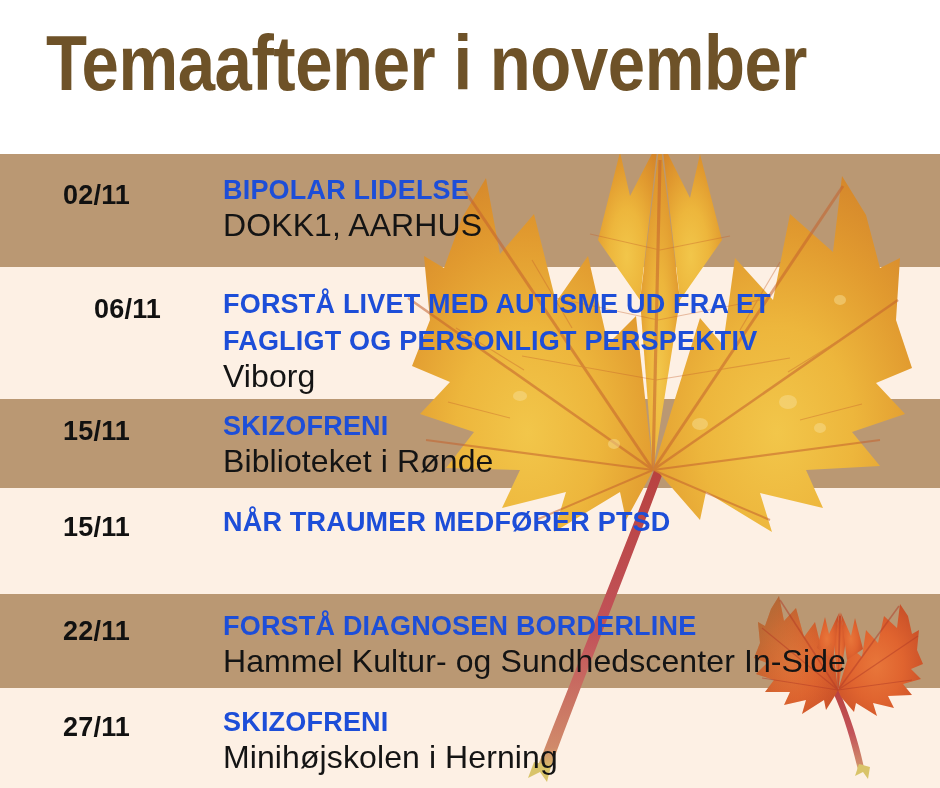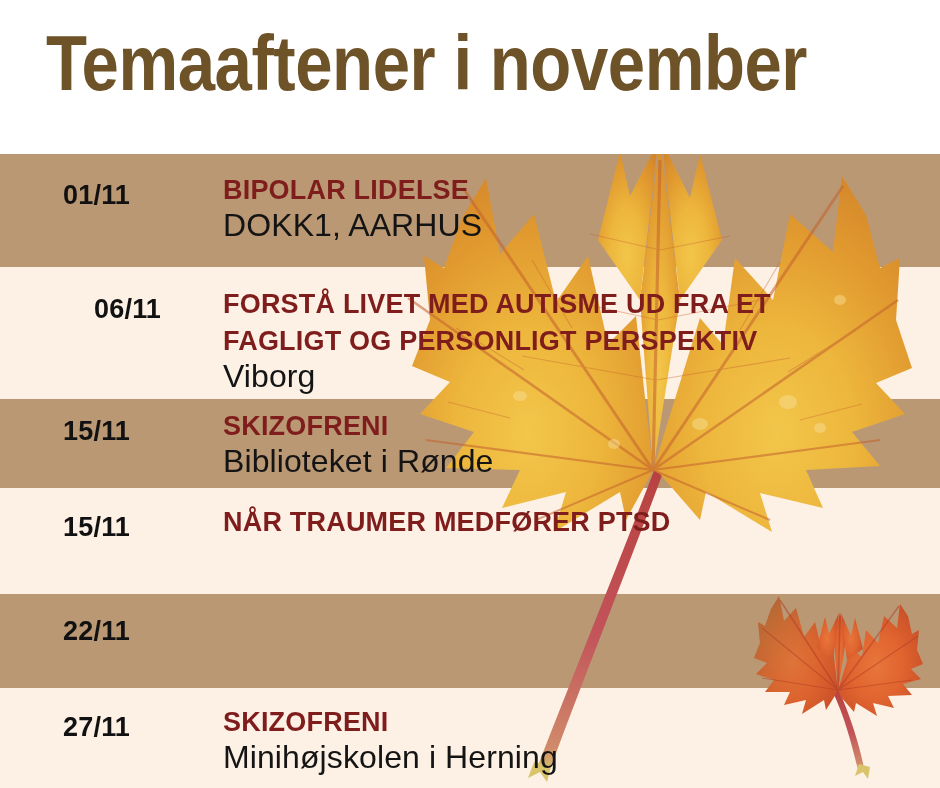--- a/index.html
+++ b/index.html
@@ -48,21 +48,21 @@
   
   #rows{position:absolute;left:0;top:0;width:940px;height:788px;z-index:4;}
   .row{position:absolute;left:0;width:940px;}
   .date{
     position:absolute;left:63px;
     font-size:27px;font-weight:bold;color:#111111;
     letter-spacing:0.2px;white-space:nowrap;
   }
   .texts{position:absolute;left:223px;right:10px;}
   .evt-title{
-    font-size:27px;font-weight:bold;color:#7f1d1d;
+    font-size:27px;font-weight:bold;color:#1d4ed8;
     line-height:37px;letter-spacing:0.2px;
     margin:0;white-space:pre-line;
   }
   .evt-place{
     font-size:32px;font-weight:normal;color:#141414;
     line-height:32px;margin:0;letter-spacing:0.1px;
   }
 
   
   #row-0 .date{top:26px;}  #row-0 .texts{top:18px;}
@@ -251,21 +251,21 @@
     </svg>
   </div>
 
   <div id="header">
     <div id="poster-title">Temaaftener i november</div>
   </div>
 
   <div id="rows">
 
     <div class="row" id="row-0" style="top:154px;height:113px;">
-      <div class="date">01/11</div>
+      <div class="date">02/11</div>
       <div class="texts">
         <div class="evt-title">BIPOLAR LIDELSE</div>
         <div class="evt-place">DOKK1, AARHUS</div>
       </div>
     </div>
 
     <div class="row" id="row-1" style="top:267px;height:132px;">
       <div class="date">06/11</div>
       <div class="texts">
         <div class="evt-title">FORSTÅ LIVET MED AUTISME UD FRA ET
@@ -284,20 +284,24 @@
 
     <div class="row" id="row-3" style="top:488px;height:106px;">
       <div class="date">15/11</div>
       <div class="texts">
         <div class="evt-title">NÅR TRAUMER MEDFØRER PTSD</div>
       </div>
     </div>
 
     <div class="row" id="row-4" style="top:594px;height:94px;">
       <div class="date">22/11</div>
+      <div class="texts">
+        <div class="evt-title">FORSTÅ DIAGNOSEN BORDERLINE</div>
+        <div class="evt-place">Hammel Kultur- og Sundhedscenter In-Side</div>
+      </div>
     </div>
 
     <div class="row" id="row-5" style="top:688px;height:100px;">
       <div class="date">27/11</div>
       <div class="texts">
         <div class="evt-title">SKIZOFRENI</div>
         <div class="evt-place">Minihøjskolen i Herning</div>
       </div>
     </div>
 

